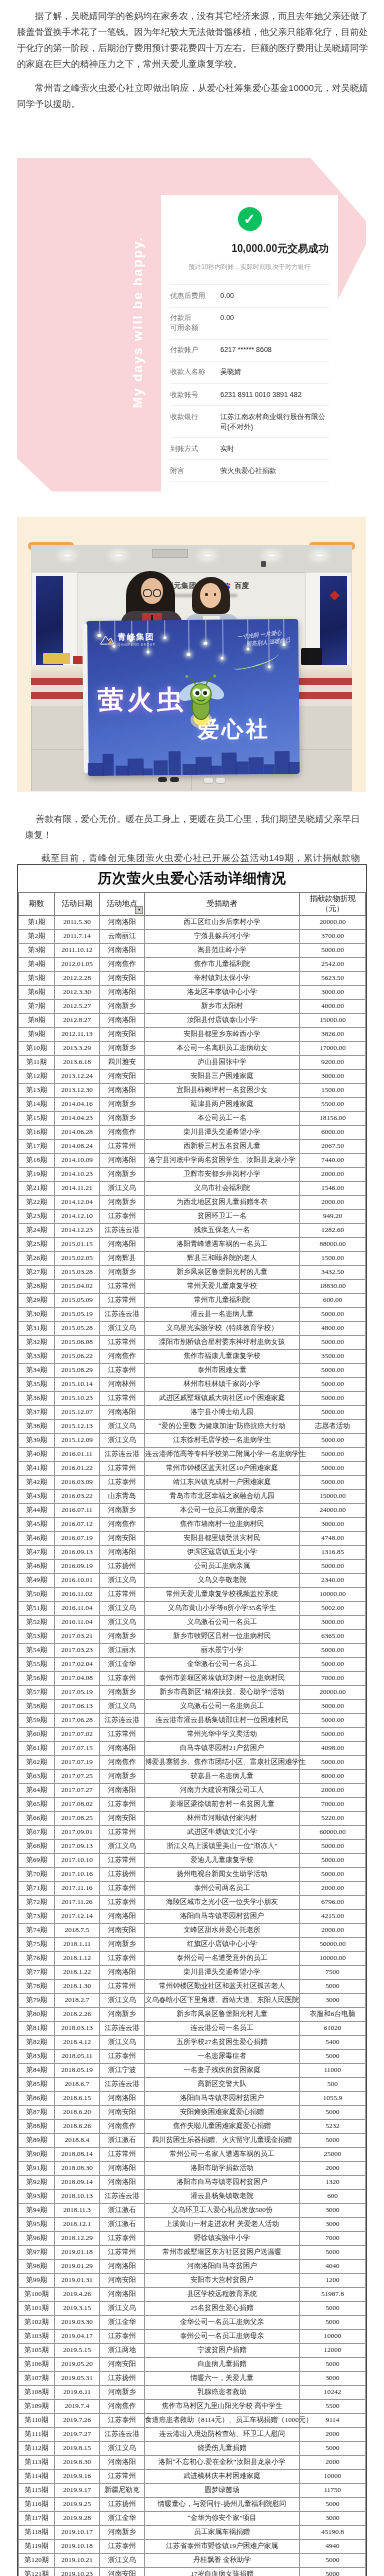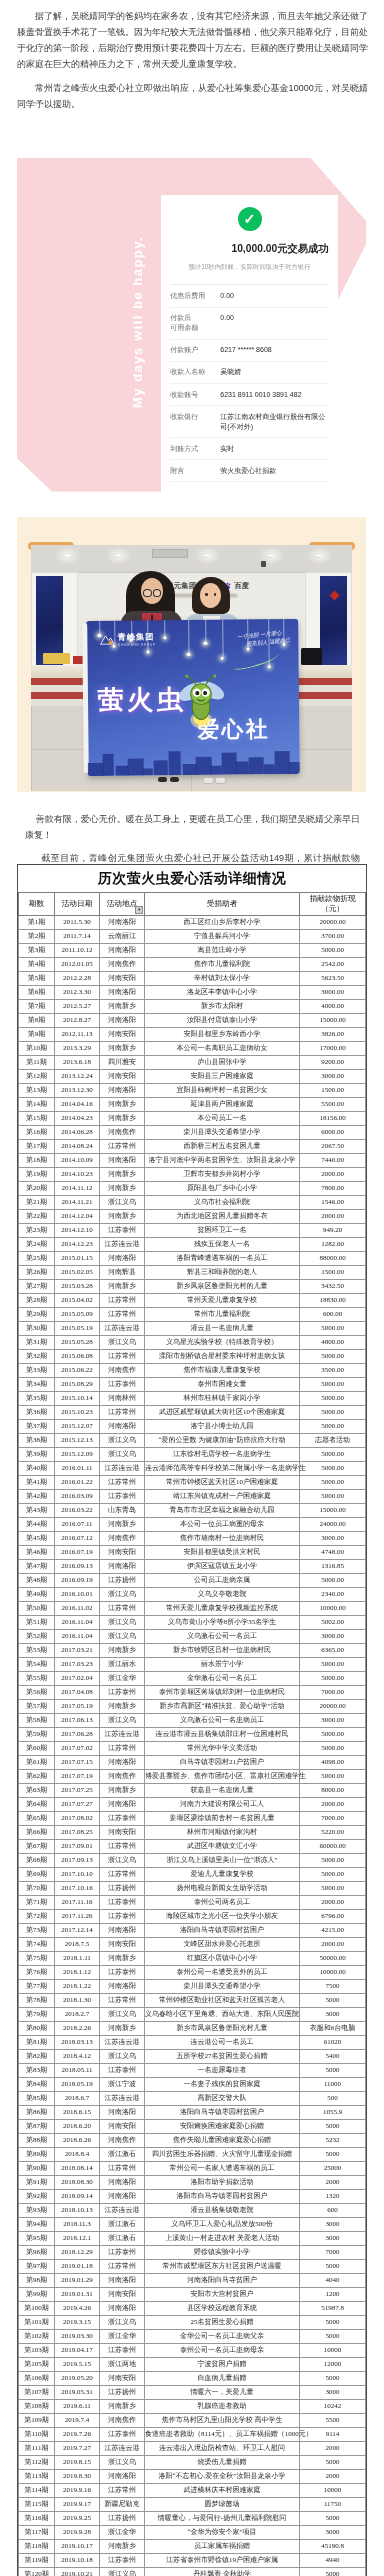--- a/index.html
+++ b/index.html
@@ -482,27 +482,20 @@
             <td class="c4">7440.00</td>
           </tr>
           <tr>
             <td class="c0">第19期</td>
             <td class="c1">2014.10.23</td>
             <td class="c2">河南新乡</td>
             <td class="c3">卫辉市安都乡井岗村小学</td>
             <td class="c4">2000.00</td>
           </tr>
           <tr>
-            <td class="c0">第20期</td>
-            <td class="c1">2014.11.12</td>
-            <td class="c2">河南新乡</td>
-            <td class="c3">原阳县包厂乡中心小学</td>
-            <td class="c4">7800.00</td>
-          </tr>
-          <tr>
             <td class="c0">第21期</td>
             <td class="c1">2014.11.21</td>
             <td class="c2">浙江义乌</td>
             <td class="c3">义乌市社会福利院</td>
             <td class="c4">1546.00</td>
           </tr>
           <tr>
             <td class="c0">第22期</td>
             <td class="c1">2014.12.04</td>
             <td class="c2">河南新乡</td>

